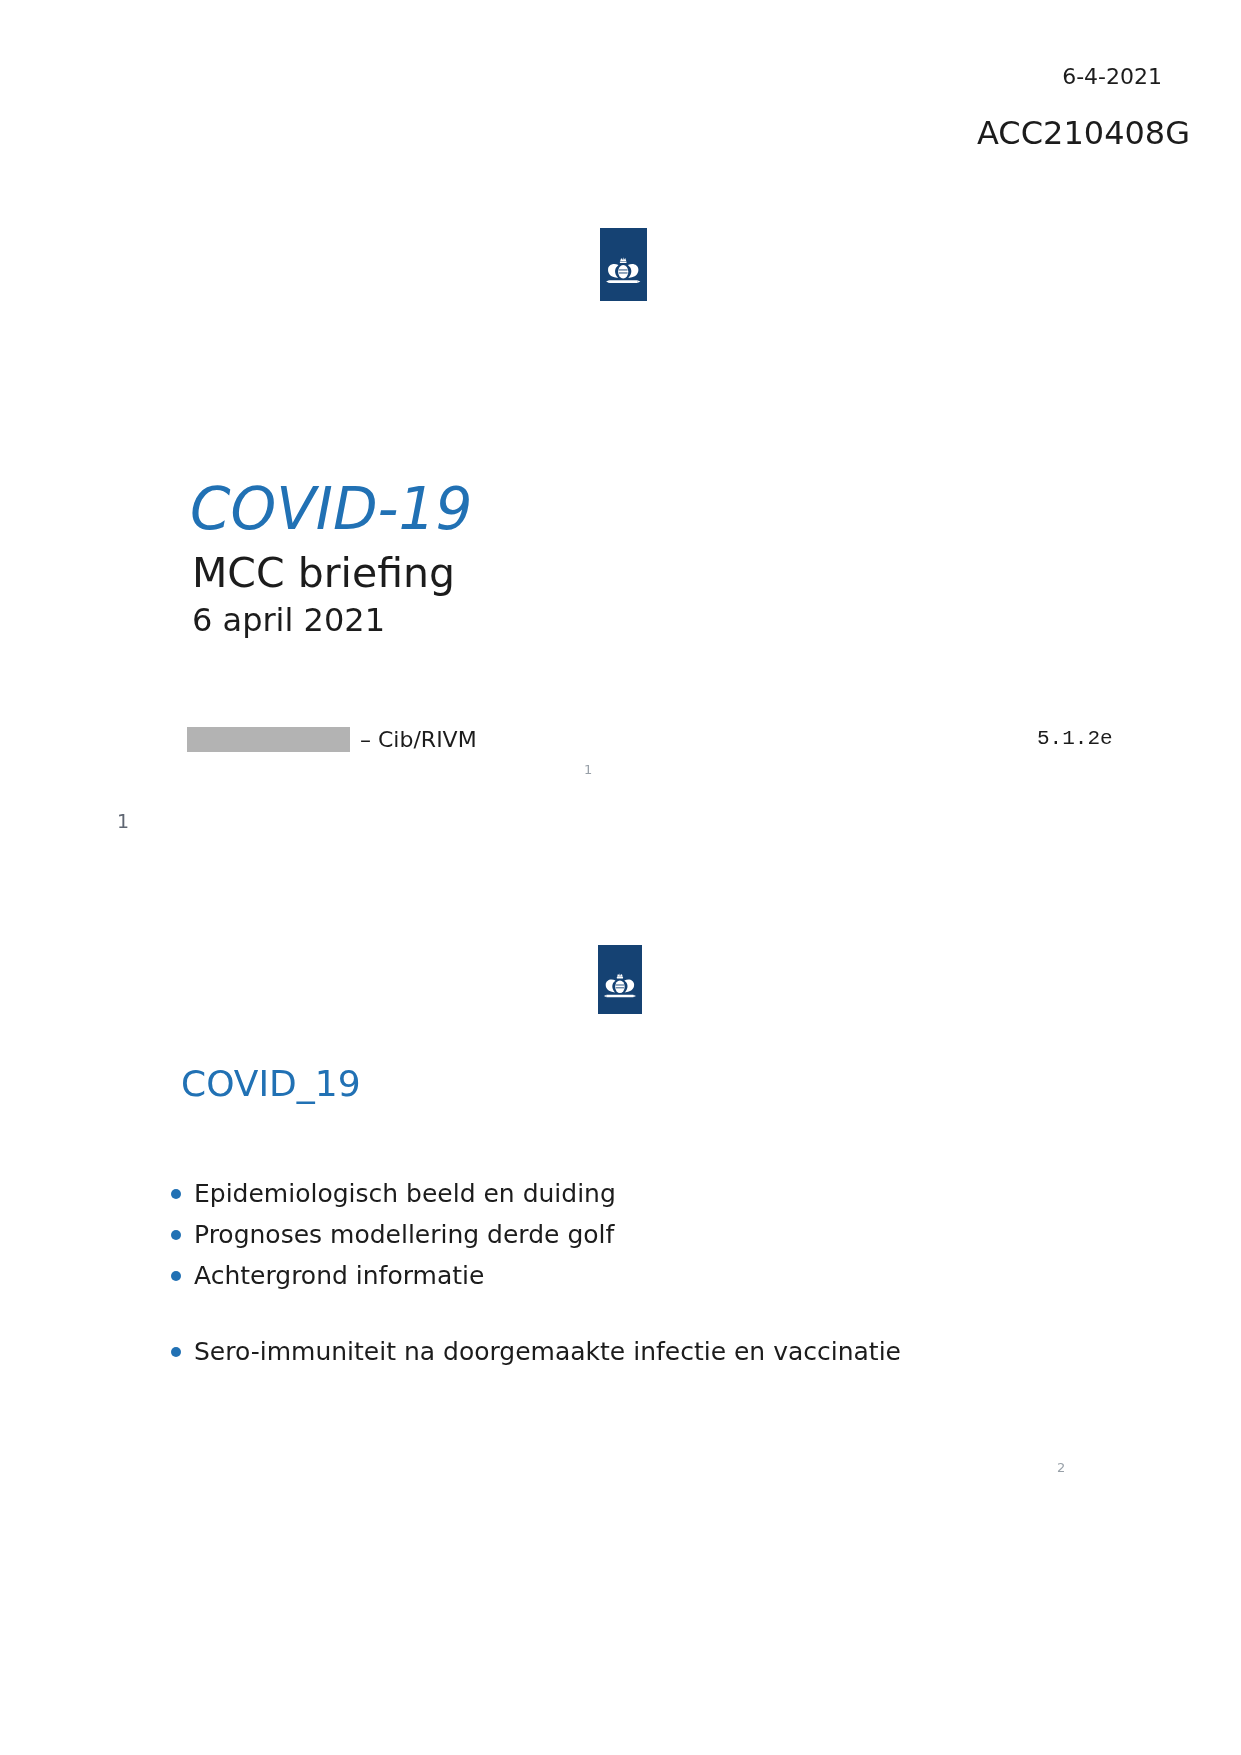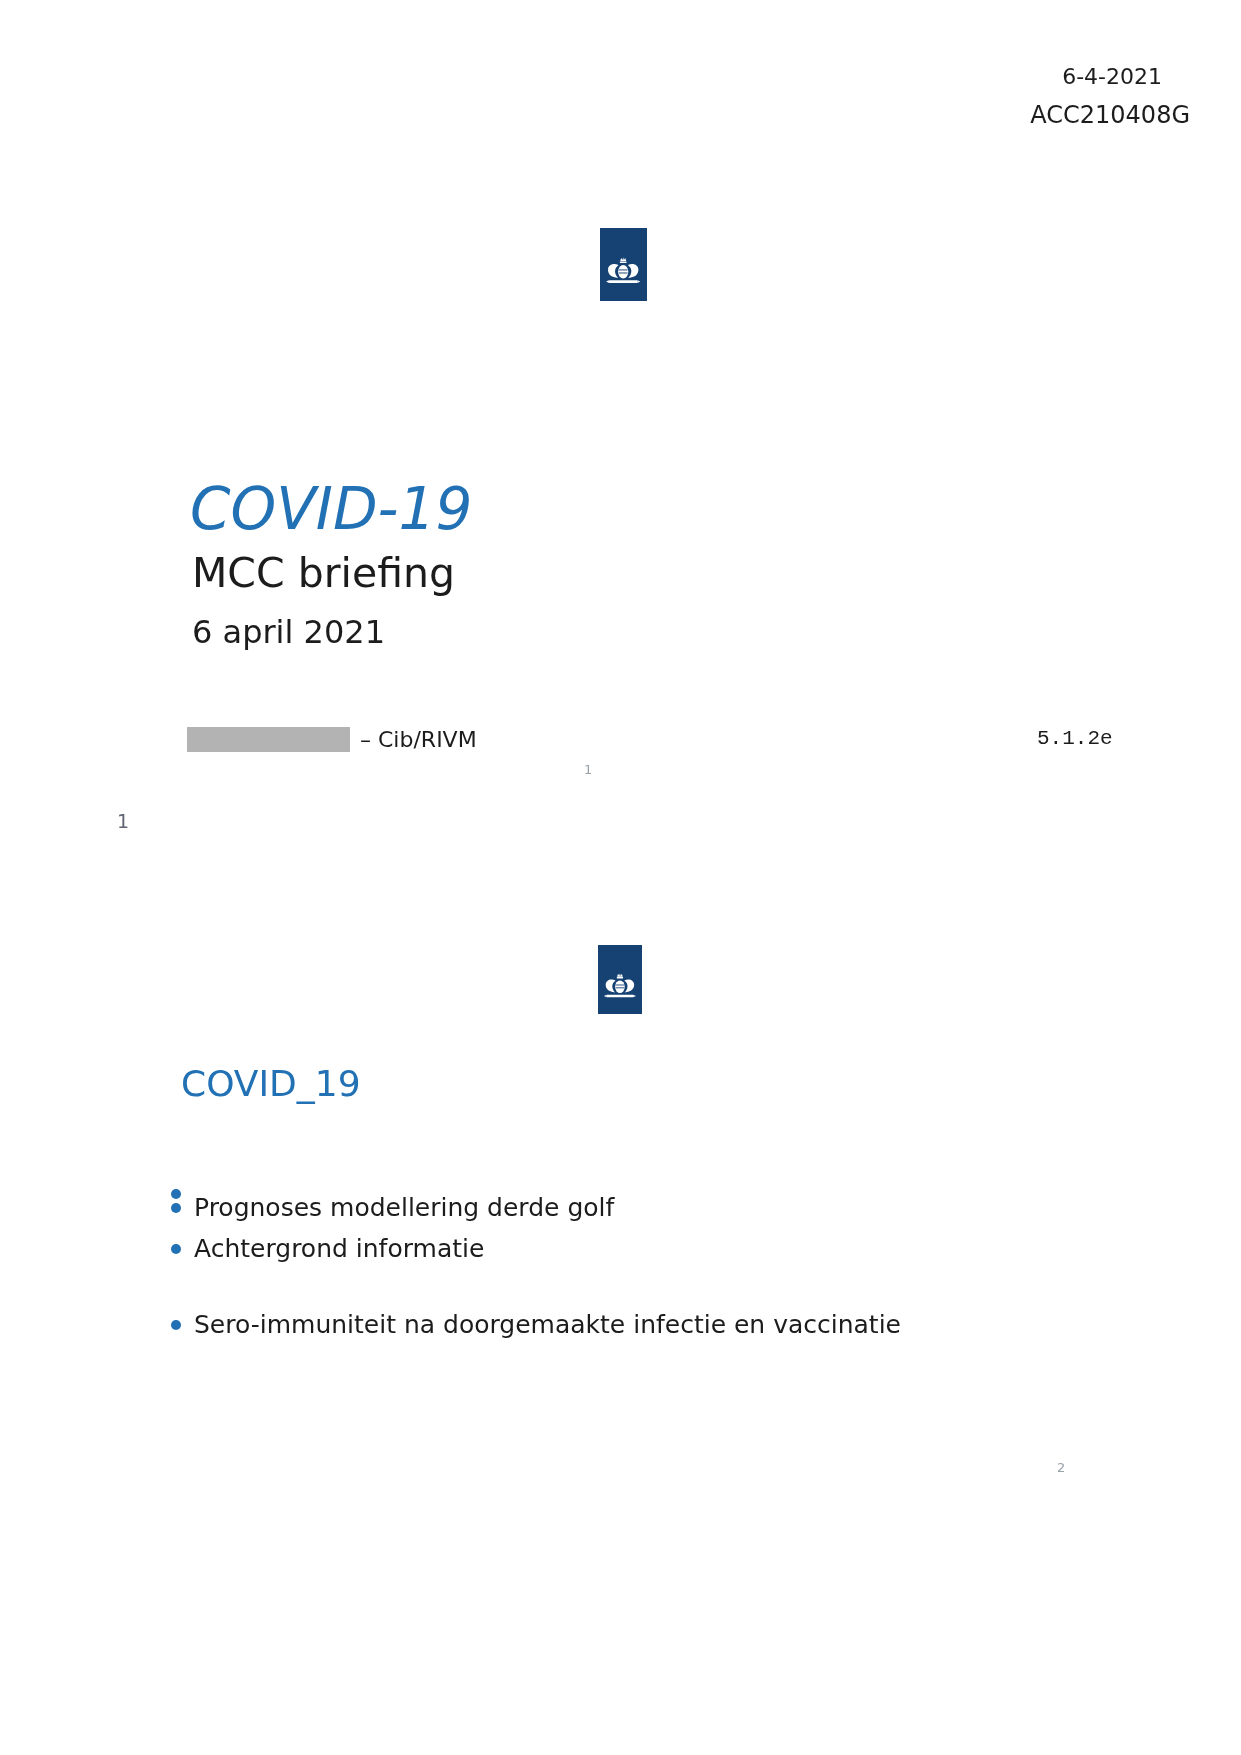--- a/index.html
+++ b/index.html
@@ -18,22 +18,22 @@
     background:#ffffff;
     font-family:"DejaVu Sans", sans-serif;
     color:var(--text-dark);
     overflow:hidden;
   }
   .header-date{
     position:absolute;top:64px;right:79px;
     font-size:22px;line-height:1.2;color:var(--text-dark);
   }
   .header-docid{
-    position:absolute;top:101px;right:51px;
-    font-size:24px;line-height:1.2;color:var(--text-dark);
+    position:absolute;top:114px;right:51px;
+    font-size:32px;line-height:1.2;color:var(--text-dark);
   }
   .logo{
     position:absolute;
     background:var(--logo-blue);
     display:flex;align-items:center;justify-content:center;
   }
   .logo-1{left:600px;top:228px;width:47px;height:73px;}
   .logo-2{left:598px;top:945px;width:44px;height:69px;}
   .logo svg{width:86%;height:auto;display:block;margin-top:26%;}
   .slide1-title{
@@ -43,21 +43,21 @@
     font-style:italic;
   }
   .slide1-subtitle{
     position:absolute;left:192px;top:551px;
     font-size:41px;line-height:1.1;font-weight:400;
     color:var(--text-dark);
     text-align:center;
   }
   .slide1-date{
     position:absolute;left:192px;top:602px;
-    font-size:32px;line-height:1.15;color:var(--text-dark);margin-top:12px;
+    font-size:32px;line-height:1.15;color:var(--text-dark);
   }
   .author-line{
     position:absolute;left:187px;top:727px;
     display:flex;align-items:center;
   }
   .redaction-bar{
     display:inline-block;
     width:163px;height:25px;
     background:var(--redaction-gray);
   }
@@ -159,20 +159,21 @@
   <section>
     <div class="logo logo-2">
       <svg viewBox="0 0 60 46">
           <use href="#crest"></use>
         </svg>
     </div>
     <div class="slide2-title">COVID_19</div>
     <ul class="bullet-list">
       <li class="bullet-item">
         <span class="bullet-dot"></span>
+        <span>Epidemiologisch beeld en duiding</span>
       </li>
       <li class="bullet-item">
         <span class="bullet-dot"></span>
         <span>Prognoses modellering derde golf</span>
       </li>
       <li class="bullet-item">
         <span class="bullet-dot"></span>
         <span>Achtergrond informatie</span>
       </li>
       <li class="bullet-item">

